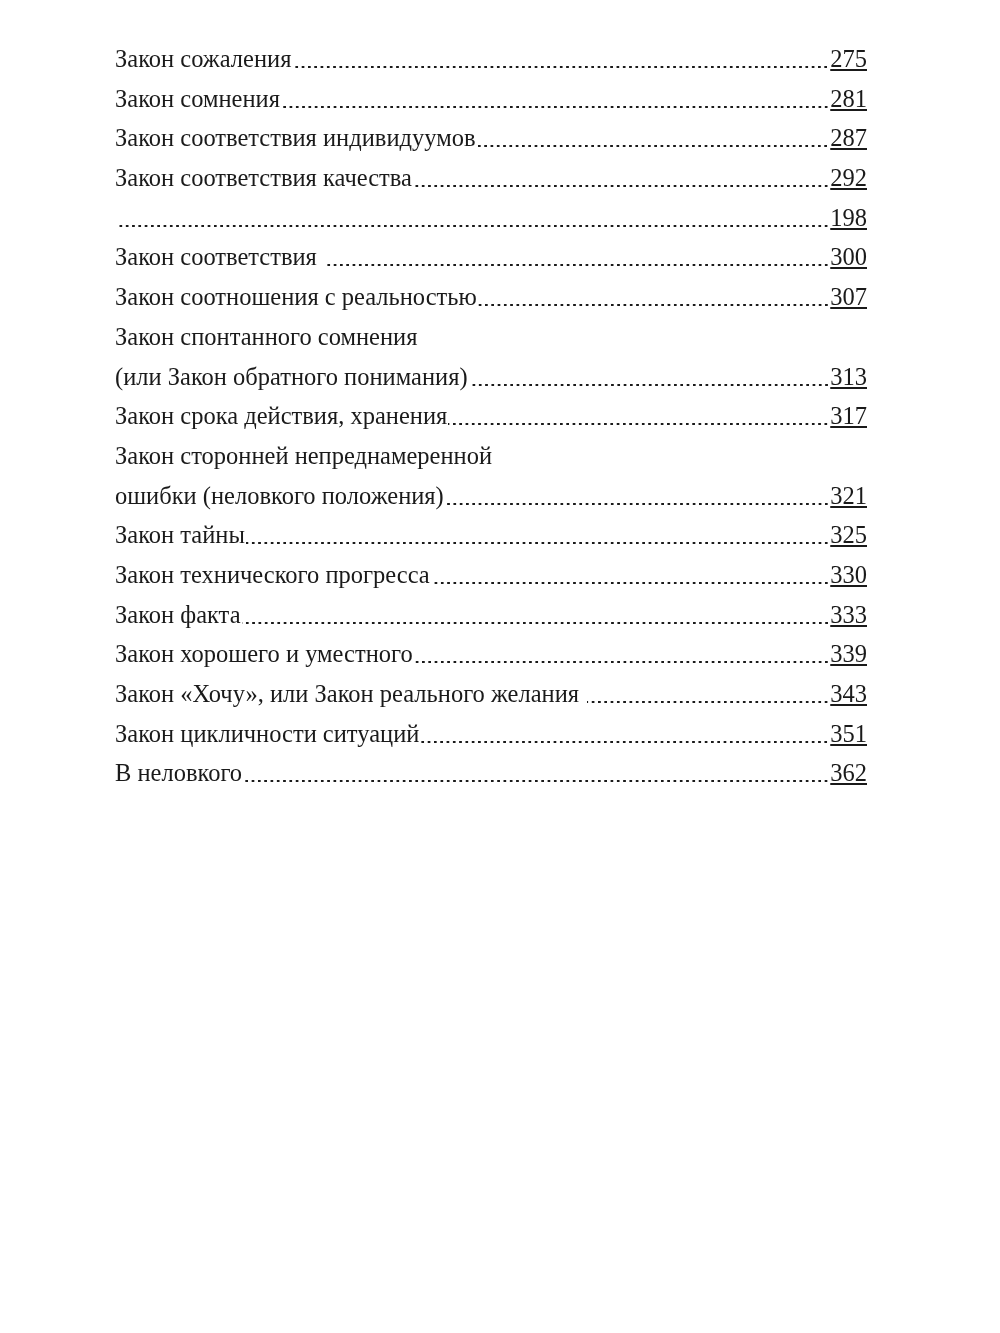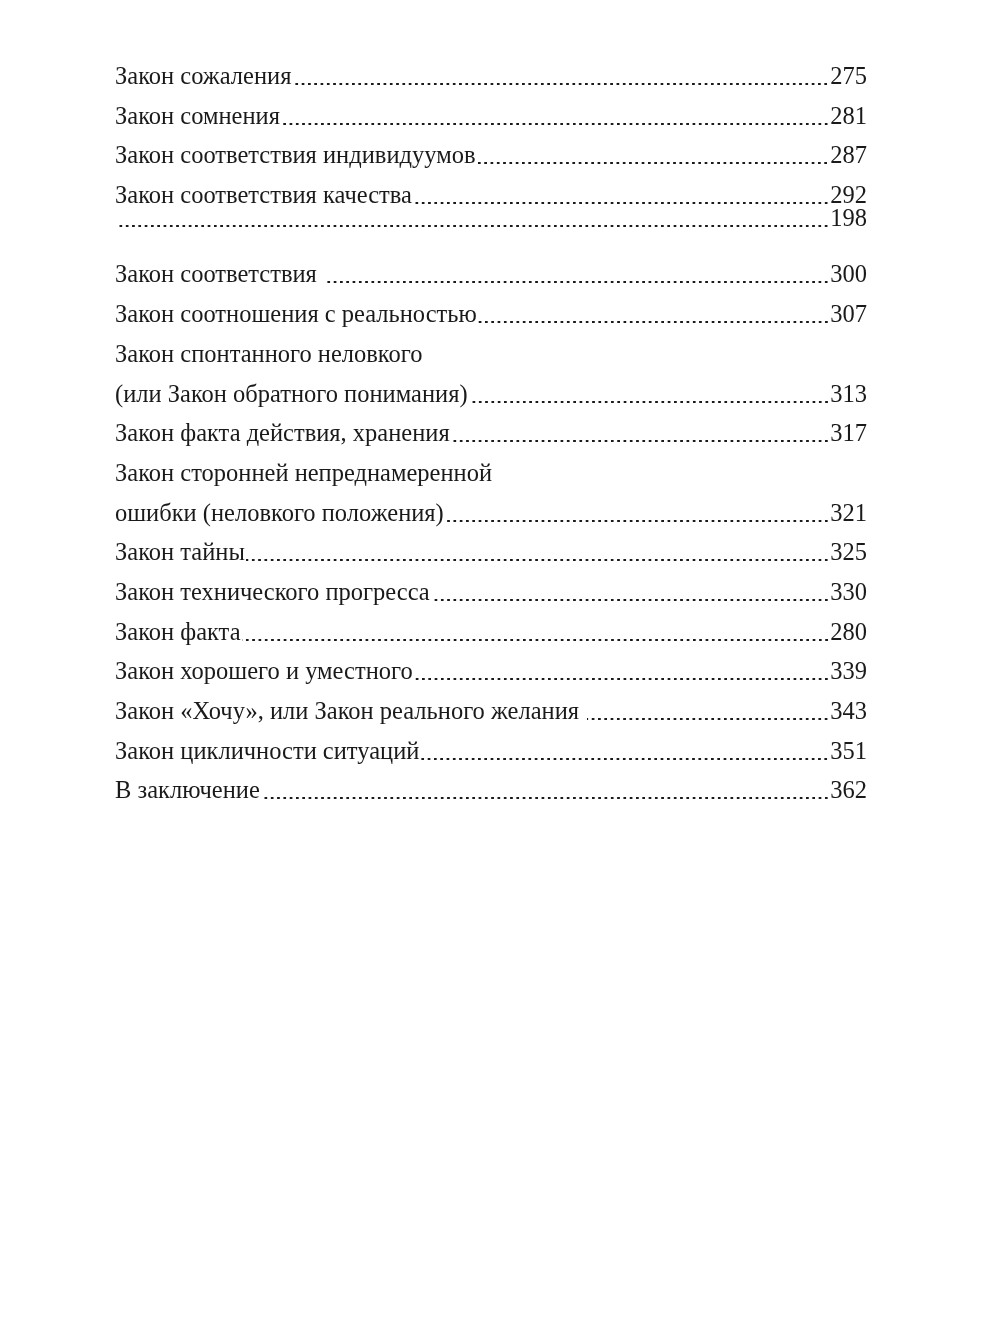--- a/index.html
+++ b/index.html
@@ -24,41 +24,41 @@
     .toc-line {
       display: flex;
       align-items: baseline;
       height: 39.7px;
       line-height: 39.7px;
       font-size: 24.5px;
       white-space: nowrap;
     }
     .toc-title {
       flex: 0 0 auto;
-      margin-top: 17px;
     }
     .toc-leader {
       flex: 1 1 auto;
       margin: 0 1px 0 1px;
       height: 4px;
       align-self: baseline;
       position: relative;
       top: 2px;
       background-image: radial-gradient(circle, #1a1a1a 1.1px, transparent 1.4px);
       background-size: 6.3px 4px;
       background-repeat: repeat-x;
       background-position: right center;
       min-width: 10px;
     }
     .toc-leader.gap {
       margin-left: 8px;
     }
     .toc-page {
       flex: 0 0 auto;
       text-align: center;
+      text-decoration: underline;
     }
   </style>
 </head>
 <body>
 
 <div class="toc">
 
   <div class="toc-line">
     <span class="toc-title">Закон сожаления</span>
     <span class="toc-leader"></span>
@@ -94,30 +94,30 @@
     <span class="toc-page">300</span>
   </div>
 
   <div class="toc-line">
     <span class="toc-title">Закон соотношения с реальностью</span>
     <span class="toc-leader"></span>
     <span class="toc-page">307</span>
   </div>
 
   <div class="toc-line">
-    <span class="toc-title">Закон спонтанного неловкого</span>
+    <span class="toc-title">Закон спонтанного сомнения</span>
   </div>
   <div class="toc-line">
     <span class="toc-title">(или Закон обратного понимания)</span>
     <span class="toc-leader"></span>
     <span class="toc-page">313</span>
   </div>
 
   <div class="toc-line">
-    <span class="toc-title">Закон факта действия, хранения</span>
+    <span class="toc-title">Закон срока действия, хранения</span>
     <span class="toc-leader"></span>
     <span class="toc-page">317</span>
   </div>
 
   <div class="toc-line">
     <span class="toc-title">Закон сторонней непреднамеренной</span>
   </div>
   <div class="toc-line">
     <span class="toc-title">ошибки (неловкого положения)</span>
     <span class="toc-leader"></span>
@@ -132,21 +132,21 @@
 
   <div class="toc-line">
     <span class="toc-title">Закон технического прогресса</span>
     <span class="toc-leader"></span>
     <span class="toc-page">330</span>
   </div>
 
   <div class="toc-line">
     <span class="toc-title">Закон факта</span>
     <span class="toc-leader"></span>
-    <span class="toc-page">280</span>
+    <span class="toc-page">333</span>
   </div>
 
   <div class="toc-line">
     <span class="toc-title">Закон хорошего и уместного</span>
     <span class="toc-leader"></span>
     <span class="toc-page">339</span>
   </div>
 
   <div class="toc-line">
     <span class="toc-title">Закон «Хочу», или Закон реального желания </span>
@@ -155,18 +155,18 @@
   </div>
 
   <div class="toc-line">
     <span class="toc-title">Закон цикличности ситуаций</span>
     <span class="toc-leader"></span>
     <span class="toc-page">351</span>
   </div>
 
 
   <div class="toc-line">
-    <span class="toc-title">В заключение</span>
+    <span class="toc-title">В неловкого</span>
     <span class="toc-leader"></span>
     <span class="toc-page">362</span>
   </div>
 
 </div>
 
 </body></html>

